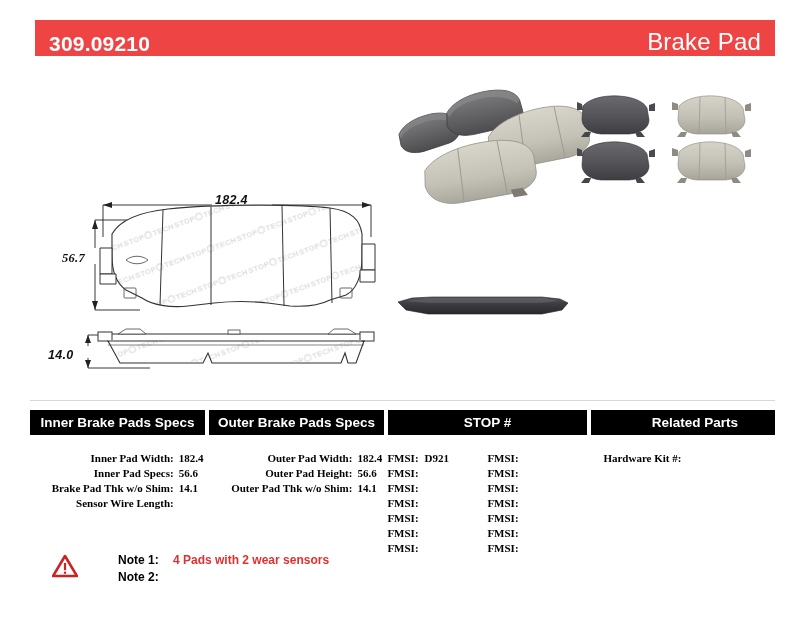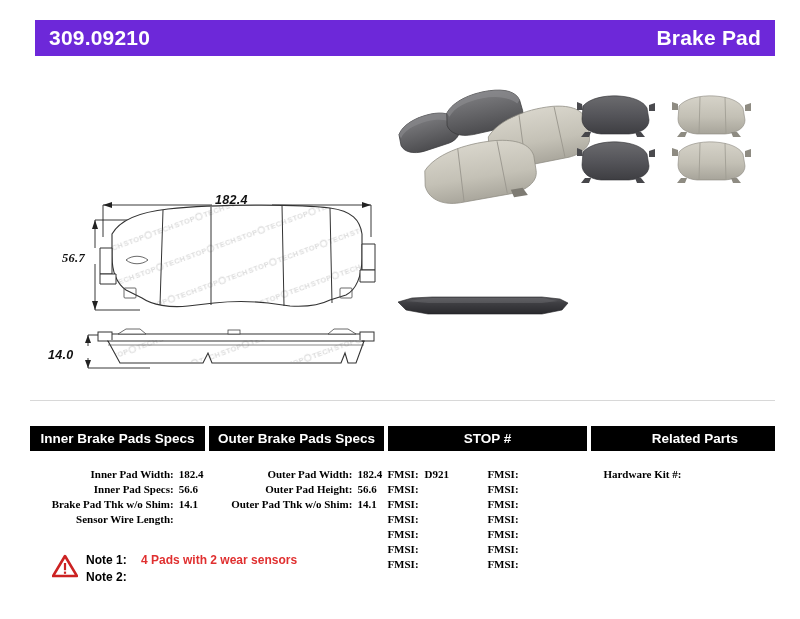--- a/index.html
+++ b/index.html
@@ -5,28 +5,28 @@
   html,body{margin:0;padding:0;}
   body{
     width:800px;height:619px;background:#fff;
     font-family:"Liberation Sans", sans-serif;
     color:#000;overflow:hidden;position:relative;
   }
 
   
   .header-bar{
     position:absolute;left:35px;top:20px;width:740px;height:36px;
-    background:#6d28d9;display:flex;align-items:center;
+    background:#ef4444;display:flex;align-items:flex-end;
     justify-content:space-between;padding:0 14px;box-sizing:border-box;
   }
   .header-bar .part-no{
     color:#fff;font-size:21px;font-weight:bold;letter-spacing:.2px;
   }
   .header-bar .prod-type{
-    color:#fff;font-size:21px;font-weight:bold;letter-spacing:.2px;
+    color:#fff;font-size:24px;font-weight:normal;letter-spacing:.2px;
   }
 
   
   .drawing-area{position:absolute;left:0;top:62px;width:800px;height:330px;}
 
   
   .dim{
     position:absolute;font-size:12.5px;font-weight:bold;font-style:italic;
     color:#111;letter-spacing:.3px;
   }
@@ -38,21 +38,21 @@
   .photo{position:absolute;}
 
   
   .divider-top{
     position:absolute;left:30px;top:400px;width:745px;height:1px;
     background:#d8d8d8;
   }
   .spec-table{
     position:absolute;left:30px;top:410px;width:745px;
   }
-  .thead{display:flex;gap:4px;margin-top:16px;}
+  .thead{display:flex;gap:4px;}
   .th{
     background:#000;color:#fff;font-size:13.5px;font-weight:bold;
     height:25px;line-height:25px;text-align:center;box-sizing:border-box;
   }
   .th-1{width:176px;}
   .th-2{width:176px;}
   .th-3{width:200px;}
   .th-4{width:185px;padding-left:24px;}
 
   .tbody{display:flex;gap:4px;margin-top:16px;font-family:Liberation Serif, serif;}
@@ -80,21 +80,21 @@
 
   .rp-row{
     font-size:11px;font-weight:bold;height:15px;line-height:15px;
     white-space:nowrap;padding-left:12px;display:flex;
   }
   .rp-row .val{padding-left:5px;}
 
   
   .notes{position:absolute;left:52px;top:552px;display:flex;align-items:flex-start;}
   .warn-icon{width:26px;height:24px;flex:0 0 auto;margin-top:2px;}
-  .note-lines{margin-left:8px;}
+  .note-lines{margin-left:40px;}
   .note-line{
     font-size:12px;font-weight:bold;height:17px;line-height:17px;
     white-space:nowrap;display:flex;
   }
   .note-line .note-lbl{min-width:48px;}
   .note-line .note-val{padding-left:7px;}
   .note-1-val{color:#e03030;}
 </style>
 </head>
 <body>

